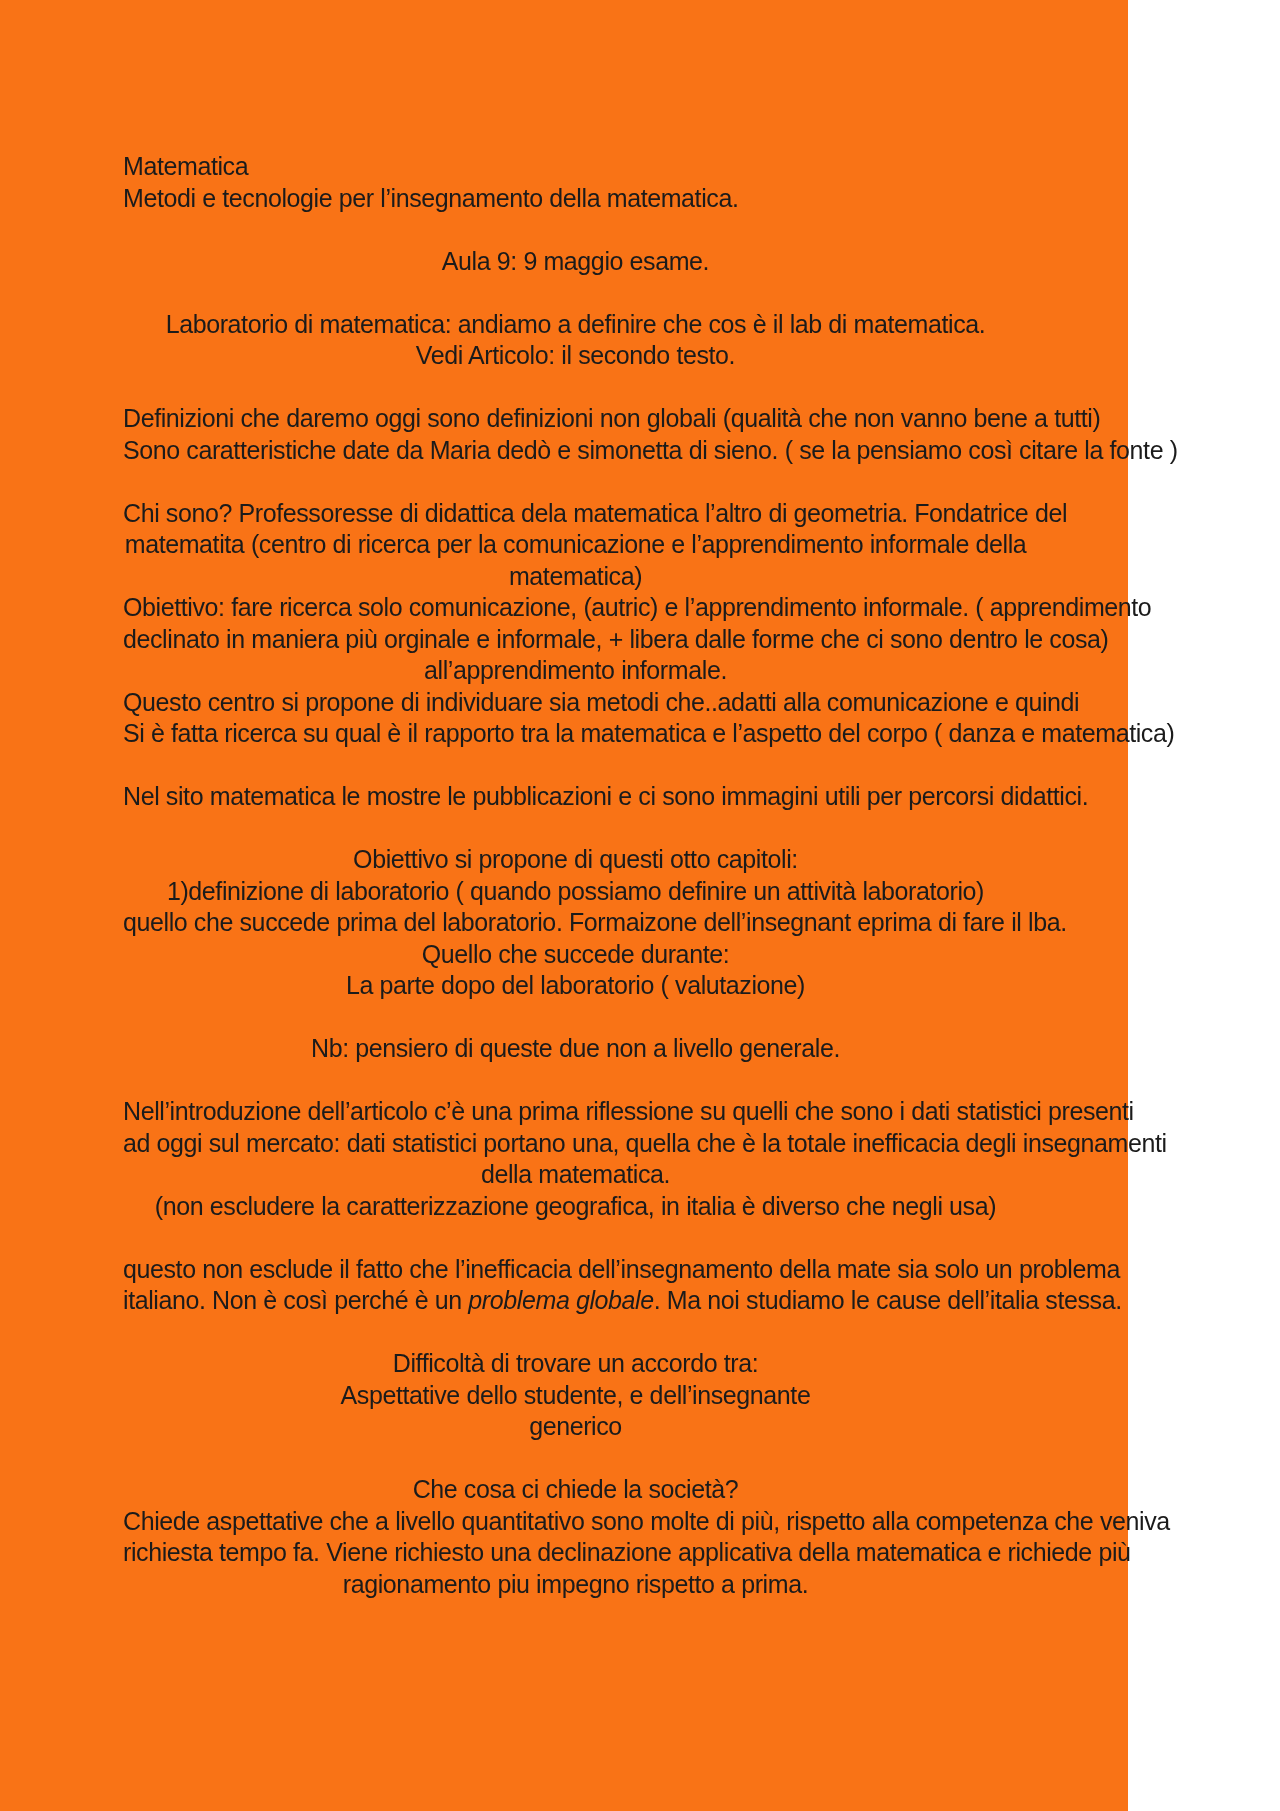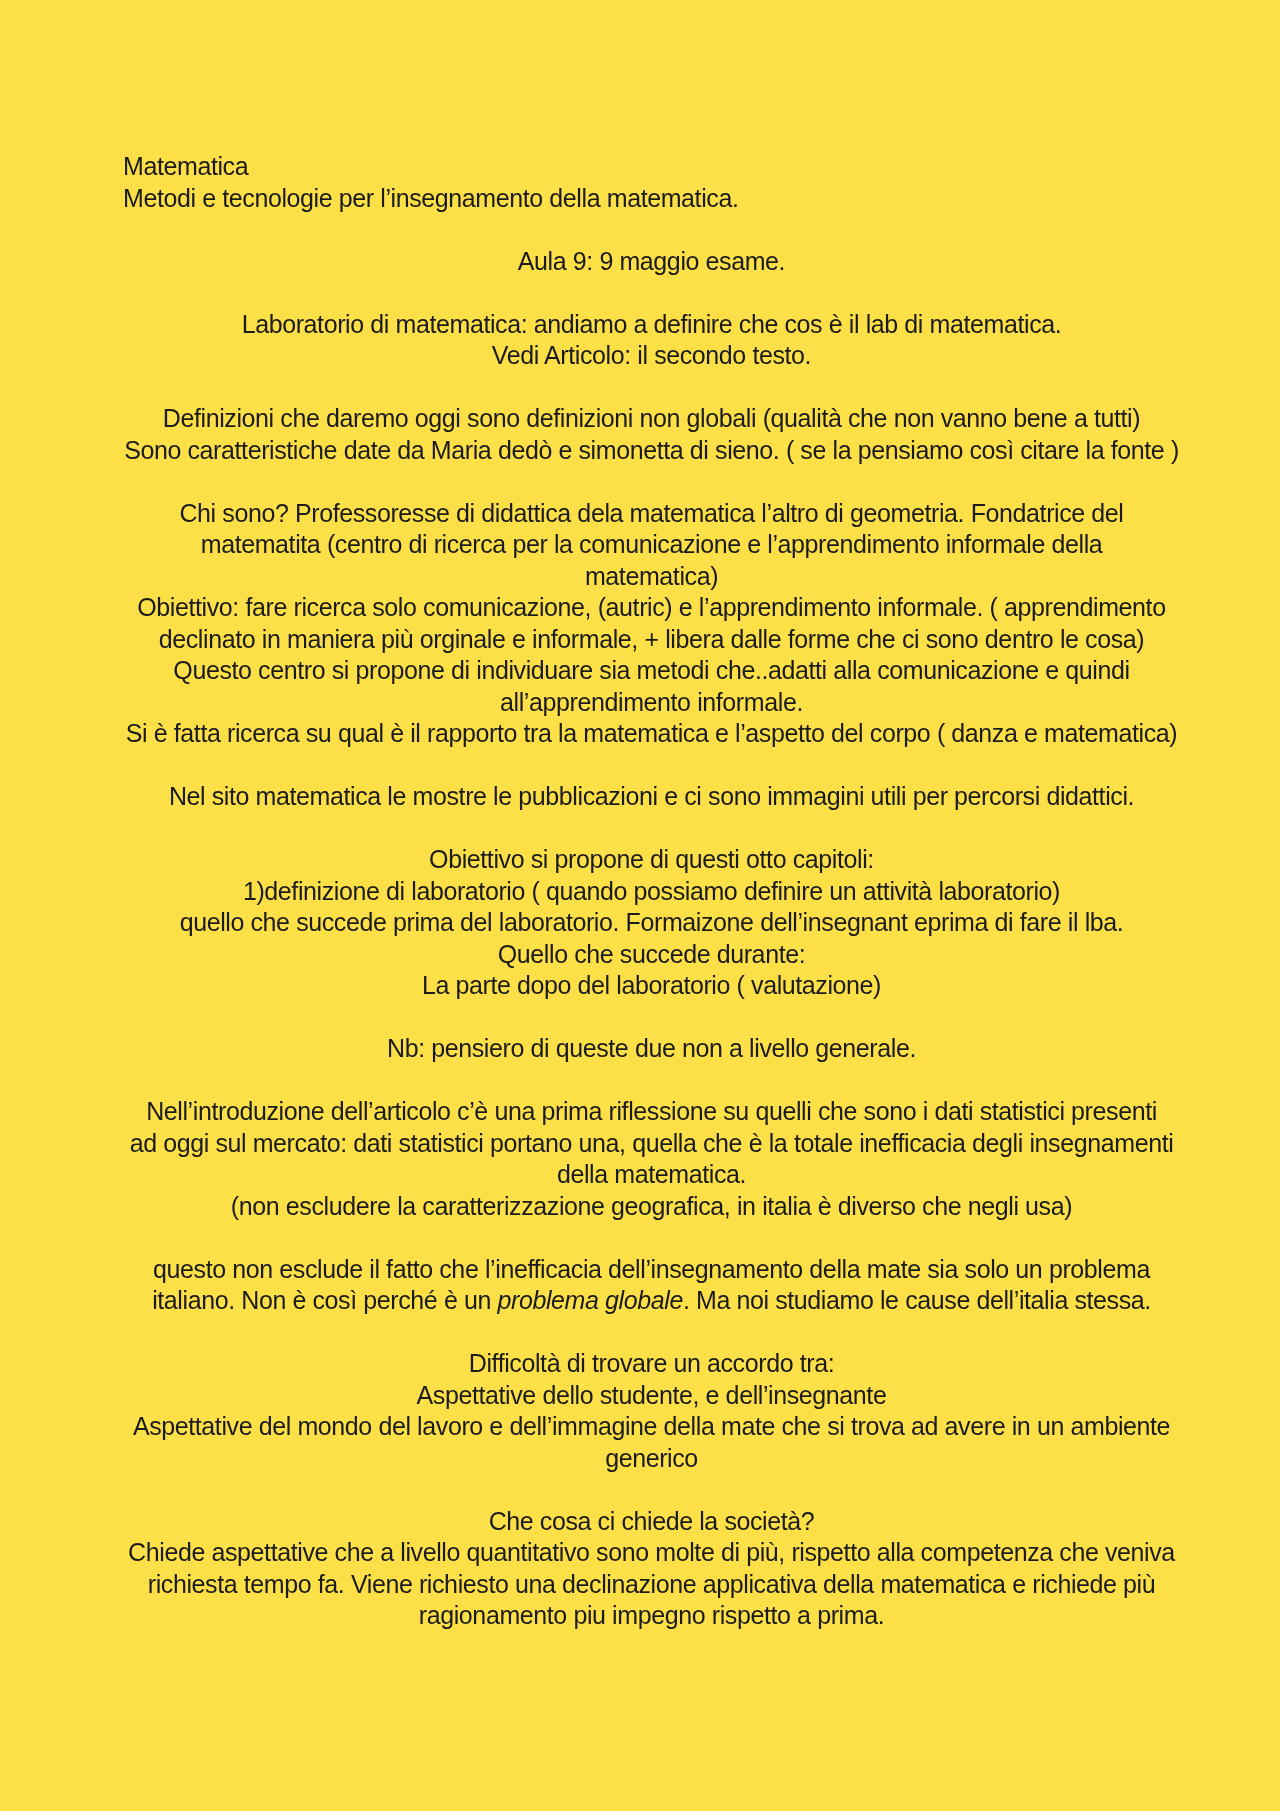--- a/index.html
+++ b/index.html
@@ -7,24 +7,24 @@
     padding: 0;
   }
   body {
     width: 1280px;
     height: 1811px;
     background: #ffffff;
     overflow: hidden;
   }
   .doc-page {
     box-sizing: border-box;
-    width: 1280px;
+    width: 1128px;
     height: 1811px;
     padding: 151px 100px 0 123px;
-    background: #fde047;
+    background: #f97316;
     font-family: "Liberation Sans", sans-serif;
     font-size: 25px;
     line-height: 31.5px;
     letter-spacing: -0.4px;
     color: #1b1b1b;
   }
   .para { margin: 0; }
   .para + .para { margin-top: 31.5px; text-align: center; }
   .line {
     white-space: nowrap;
@@ -55,22 +55,22 @@
     <div class="line">Definizioni che daremo oggi sono definizioni non globali (qualità che non vanno bene a tutti)</div>
     <div class="line">Sono caratteristiche date da Maria dedò e simonetta di sieno. ( se la pensiamo così citare la fonte )</div>
   </div>
 
   <div class="para">
     <div class="line">Chi sono? Professoresse di didattica dela matematica l’altro di geometria. Fondatrice del</div>
     <div class="line">matematita (centro di ricerca per la comunicazione e l’apprendimento informale della</div>
     <div class="line">matematica)</div>
     <div class="line">Obiettivo: fare ricerca solo comunicazione, (autric) e l’apprendimento informale. ( apprendimento</div>
     <div class="line">declinato in maniera più orginale e informale, + libera dalle forme che ci sono dentro le cosa)</div>
+    <div class="line">all’apprendimento informale.</div>
     <div class="line">Questo centro si propone di individuare sia metodi che..adatti alla comunicazione e quindi</div>
-    <div class="line">all’apprendimento informale.</div>
     <div class="line">Si è fatta ricerca su qual è il rapporto tra la matematica e l’aspetto del corpo ( danza e matematica)</div>
   </div>
 
   <div class="para">
     <div class="line">Nel sito matematica le mostre le pubblicazioni e ci sono immagini utili per percorsi didattici.</div>
   </div>
 
   <div class="para">
     <div class="line">Obiettivo si propone di questi otto capitoli:</div>
     <div class="line">1)definizione di laboratorio ( quando possiamo definire un attività laboratorio)</div>
@@ -91,21 +91,20 @@
   </div>
 
   <div class="para">
     <div class="line">questo non esclude il fatto che l’inefficacia dell’insegnamento della mate sia solo un problema</div>
     <div class="line"><span>italiano. Non è così perché è un </span><span class="italic">problema globale</span><span>. Ma noi studiamo le cause dell’italia stessa.</span></div>
   </div>
 
   <div class="para">
     <div class="line">Difficoltà di trovare un accordo tra:</div>
     <div class="line">Aspettative dello studente, e dell’insegnante</div>
-    <div class="line">Aspettative del mondo del lavoro e dell’immagine della mate che si trova ad avere in un ambiente</div>
     <div class="line">generico</div>
   </div>
 
   <div class="para">
     <div class="line">Che cosa ci chiede la società?</div>
     <div class="line">Chiede aspettative che a livello quantitativo sono molte di più, rispetto alla competenza che veniva</div>
     <div class="line">richiesta tempo fa. Viene richiesto una declinazione applicativa della matematica e richiede più</div>
     <div class="line">ragionamento piu impegno rispetto a prima.</div>
   </div>
 

